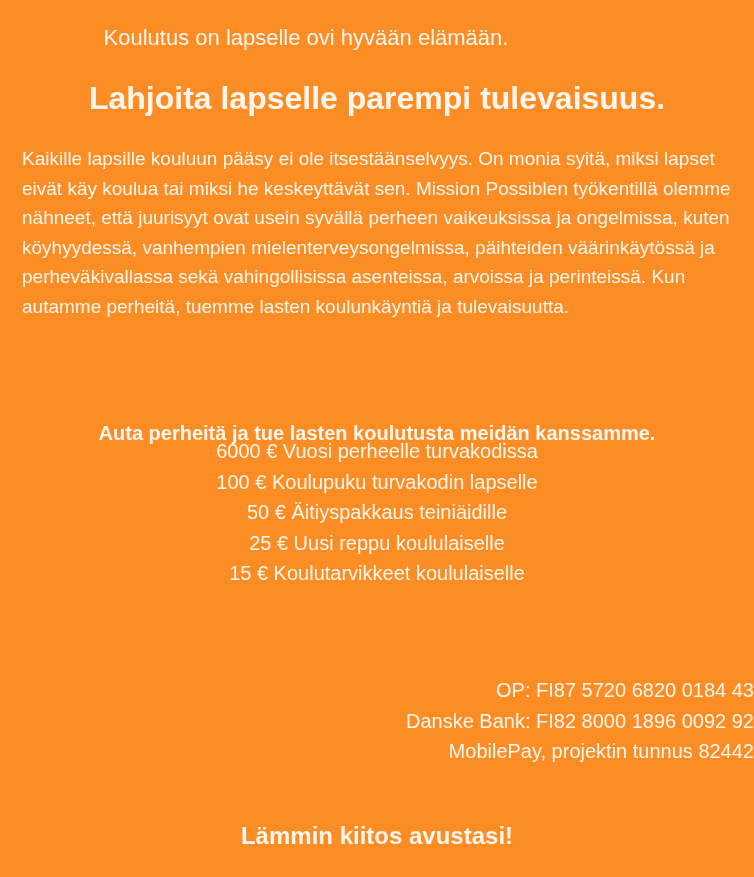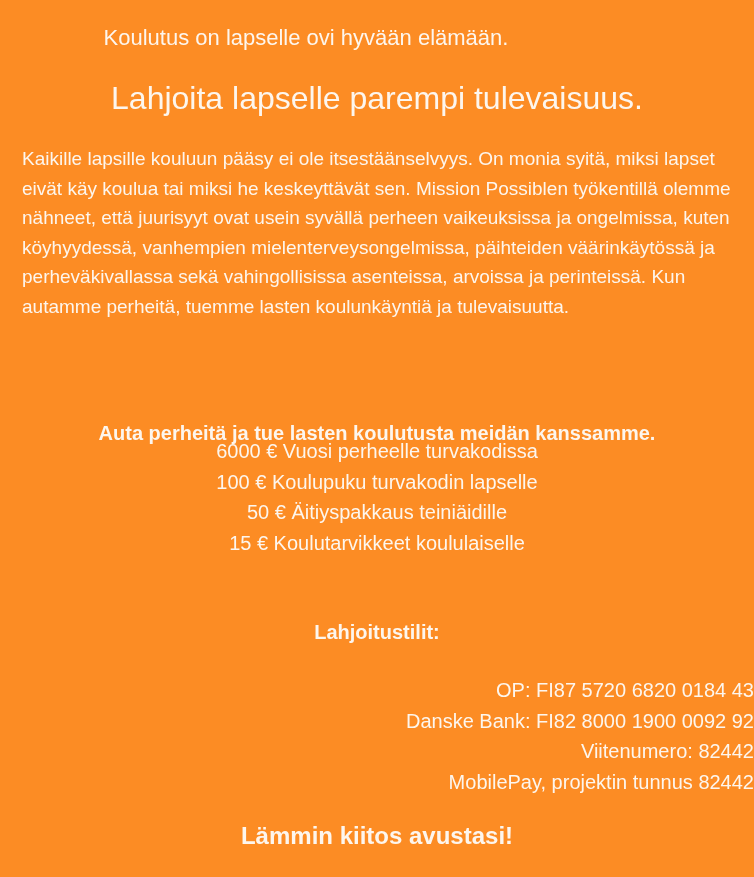--- a/index.html
+++ b/index.html
@@ -9,21 +9,21 @@
       color: #fdf6ee;
       font-family: "Liberation Sans", sans-serif;
     }
     .wrap { position: relative; width: 754px; height: 877px; }
     .tagline {
       position: absolute; top: 24px; left: 0; width: 612px;
       text-align: center; font-size: 22px; line-height: 28px;
     }
     .title {
       position: absolute; top: 78px; left: 0; width: 754px;
-      text-align: center; font-size: 32px; font-weight: normal; line-height: 40px;
+      text-align: center; font-size: 32px; font-weight: bold; line-height: 40px;
       margin: 0;
     }
     .intro {
       position: absolute; top: 144px; left: 22px; width: 712px;
       font-size: 19px; line-height: 29.5px; margin: 0;
     }
     .cta {
       position: absolute; top: 378px; left: 0; width: 754px;
       text-align: center; font-size: 20px; font-weight: bold; line-height: 30px; margin-top: 40px;
     }
@@ -52,25 +52,24 @@
 <div class="wrap">
   <div class="tagline">Koulutus on lapselle ovi hyvään elämään.</div>
   <h1 class="title">Lahjoita lapselle parempi tulevaisuus.</h1>
   <p class="intro">Kaikille lapsille kouluun pääsy ei ole itsestäänselvyys. On monia syitä, miksi lapset eivät käy koulua tai miksi he keskeyttävät sen. Mission Possiblen työkentillä olemme nähneet, että juurisyyt ovat usein syvällä perheen vaikeuksissa ja ongelmissa, kuten köyhyydessä, vanhempien mielenterveysongelmissa, päihteiden väärinkäytössä ja perheväkivallassa sekä vahingollisissa asenteissa, arvoissa ja perinteissä. Kun autamme perheitä, tuemme lasten koulunkäyntiä ja tulevaisuutta.</p>
   <div class="cta">Auta perheitä ja tue lasten koulutusta meidän kanssamme.</div>
 
   <ul class="prices">
     <li>6000 € Vuosi perheelle turvakodissa</li>
     <li>100 € Koulupuku turvakodin lapselle</li>
     <li>50 € Äitiyspakkaus teiniäidille</li>
+    <li>25 € Uusi reppu koululaiselle</li>
     <li>15 € Koulutarvikkeet koululaiselle</li>
   </ul>
 
-  <div class="accounts-title">Lahjoitustilit:</div>
   <ul class="accounts">
     <li>OP: FI87 5720 6820 0184 43</li>
-    <li>Danske Bank: FI82 8000 1900 0092 92</li>
-    <li>Viitenumero: 82442</li>
+    <li>Danske Bank: FI82 8000 1896 0092 92</li>
     <li>MobilePay, projektin tunnus 82442</li>
   </ul>
 
   <div class="thanks">Lämmin kiitos avustasi!</div>
 </div>
 
 </body></html>

